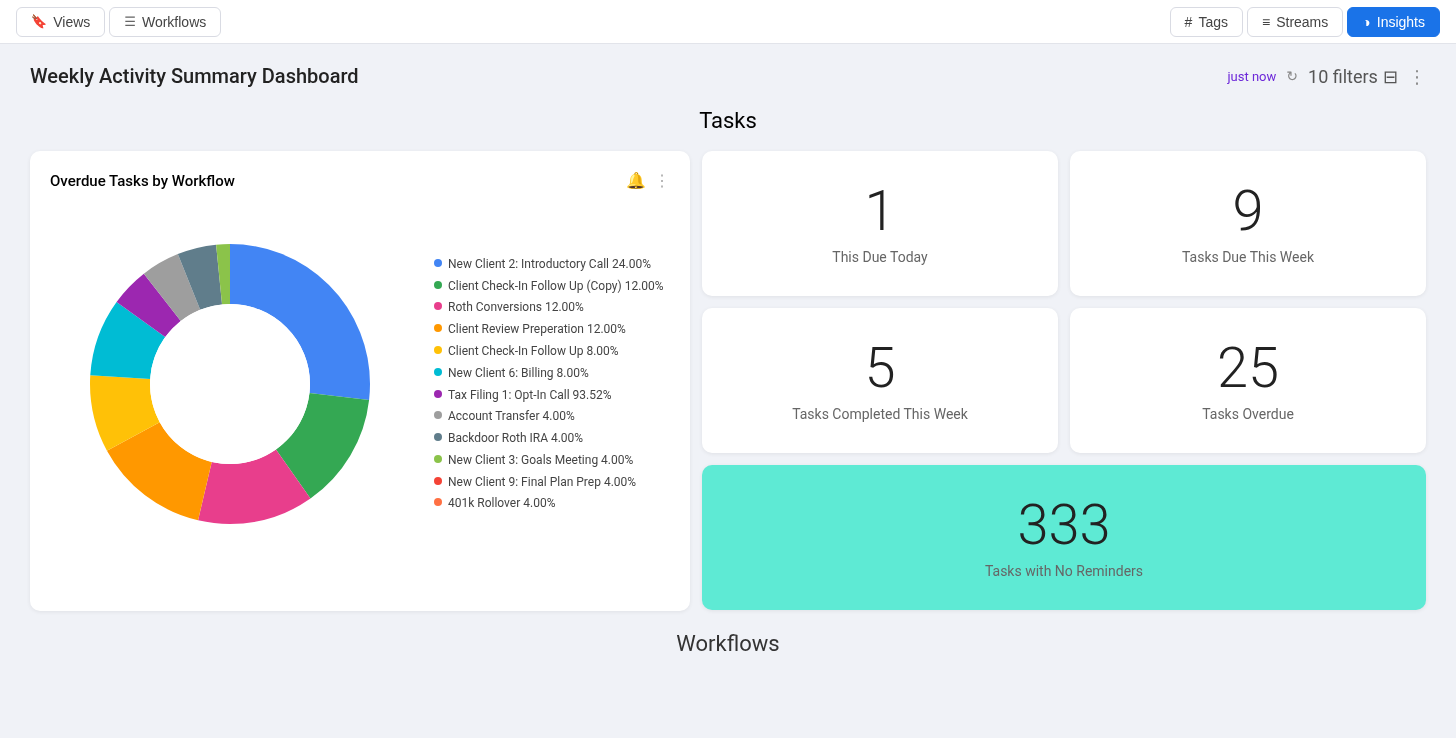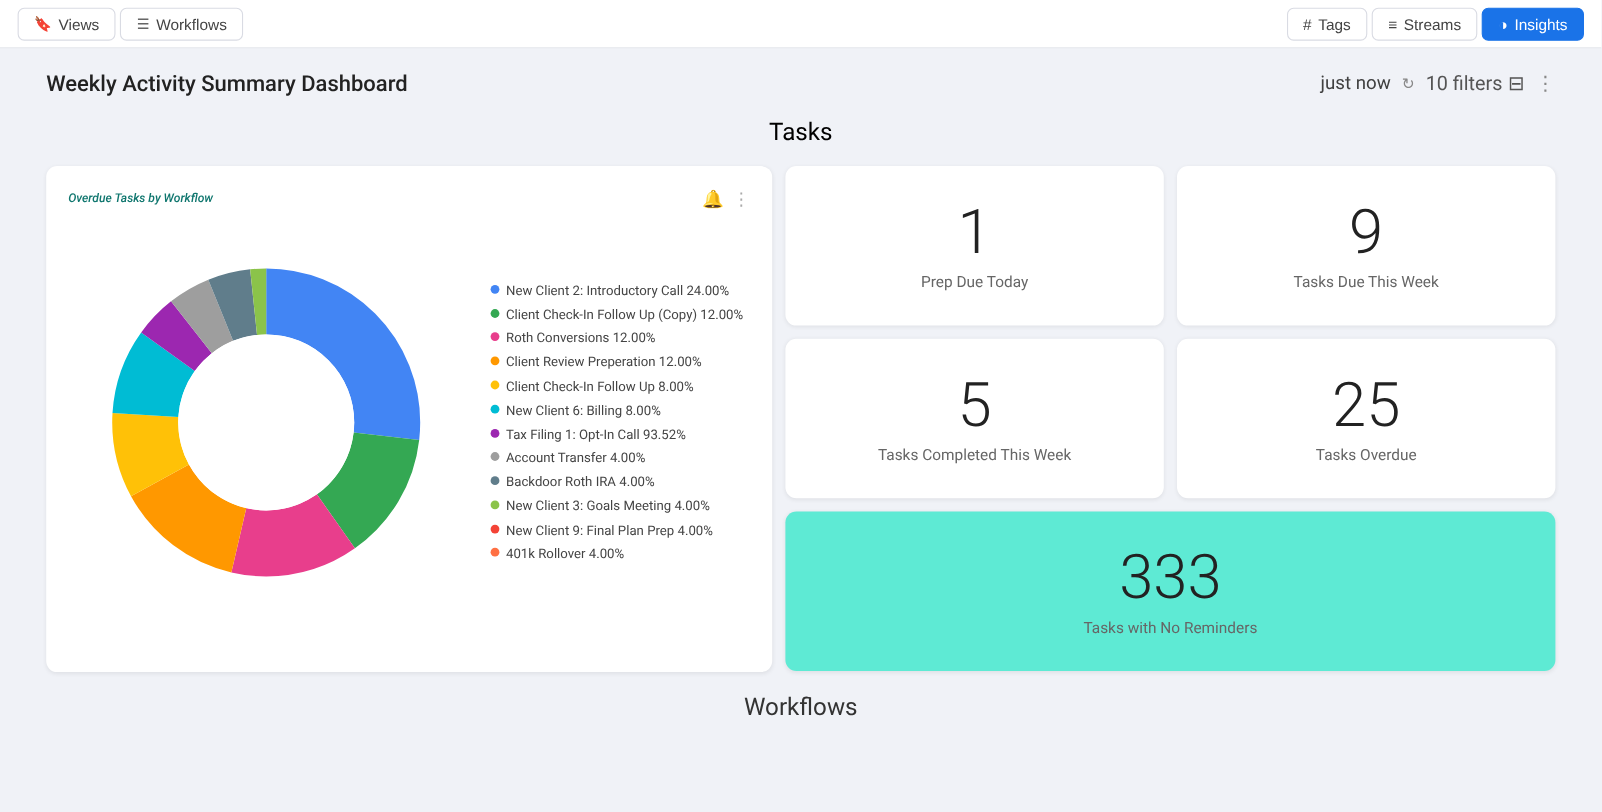--- a/index.html
+++ b/index.html
@@ -69,43 +69,43 @@
       border: 1px solid #d9dbe3;
       border-radius: 6px;
       background: #fff;
       font-size: 14px;
       color: #444;
       cursor: pointer;
     }
 
     
     .main {
-      padding: 20px 42px;
+      padding: 20px 30px;
     }
 
     
     .dashboard-header {
       display: flex;
       align-items: center;
       justify-content: space-between;
       margin-bottom: 20px;
     }
     .dashboard-title {
       font-size: 20px;
       font-weight: 500;
       color: #222;
     }
     .header-actions {
       display: flex;
       align-items: center;
       gap: 10px;
     }
     .just-now {
-      font-size: 17px;
-      color: #404040;
+      font-size: 13px;
+      color: #6d28d9;
     }
     .refresh-icon {
       cursor: pointer;
       color: #888;
       font-size: 14px;
     }
     .filters-btn {
       display: flex;
       align-items: center;
       gap: 5px;
@@ -144,24 +144,23 @@
       min-height: 460px;
       box-shadow: 0 1px 4px rgba(0,0,0,0.07);
     }
     .chart-card-header {
       display: flex;
       align-items: center;
       justify-content: space-between;
       margin-bottom: 14px;
     }
     .chart-title {
-      font-size: 11px;
+      font-size: 15px;
       font-weight: 500;
-      color: #0f766e;
-      font-style: italic;
+      color: #000000;
     }
     .chart-card-icons {
       display: flex;
       gap: 8px;
       align-items: center;
       color: #aaa;
     }
     .chart-card-icons span { cursor: pointer; font-size: 16px; }
 
     .chart-body {
@@ -406,21 +405,21 @@
       </div>
           </div>
       </div>
     </div>
 
     <div class="stat-cards-col">
 
       <div class="stat-row">
         <div class="stat-card">
           <span class="stat-number">1</span>
-          <span class="stat-label">Prep Due Today</span>
+          <span class="stat-label">This Due Today</span>
         </div>
         <div class="stat-card">
           <span class="stat-number">9</span>
           <span class="stat-label">Tasks Due This Week</span>
         </div>
       </div>
 
       <div class="stat-row">
         <div class="stat-card">
           <span class="stat-number">5</span>

